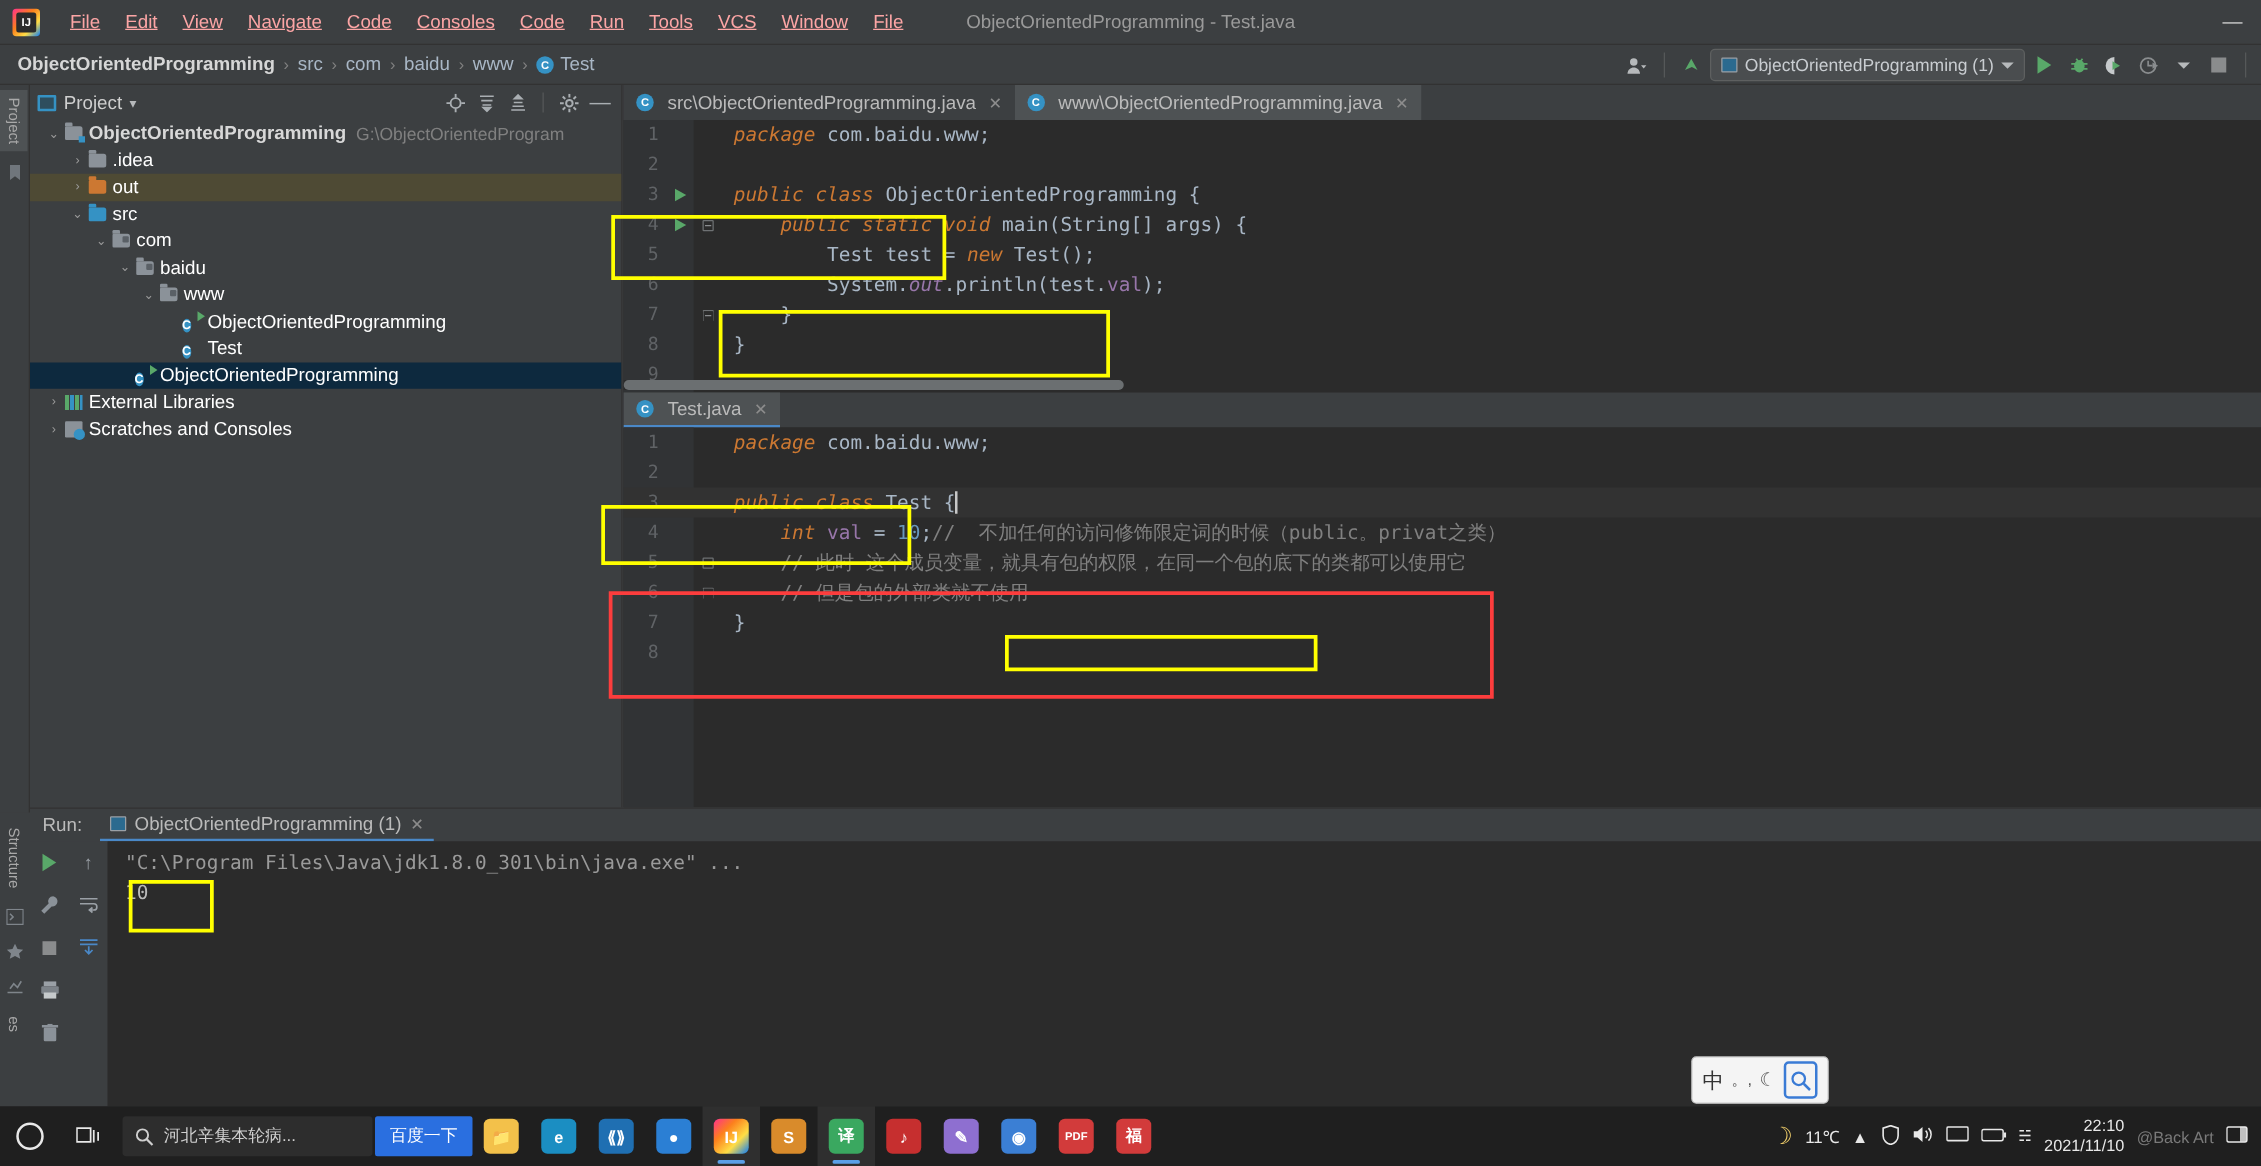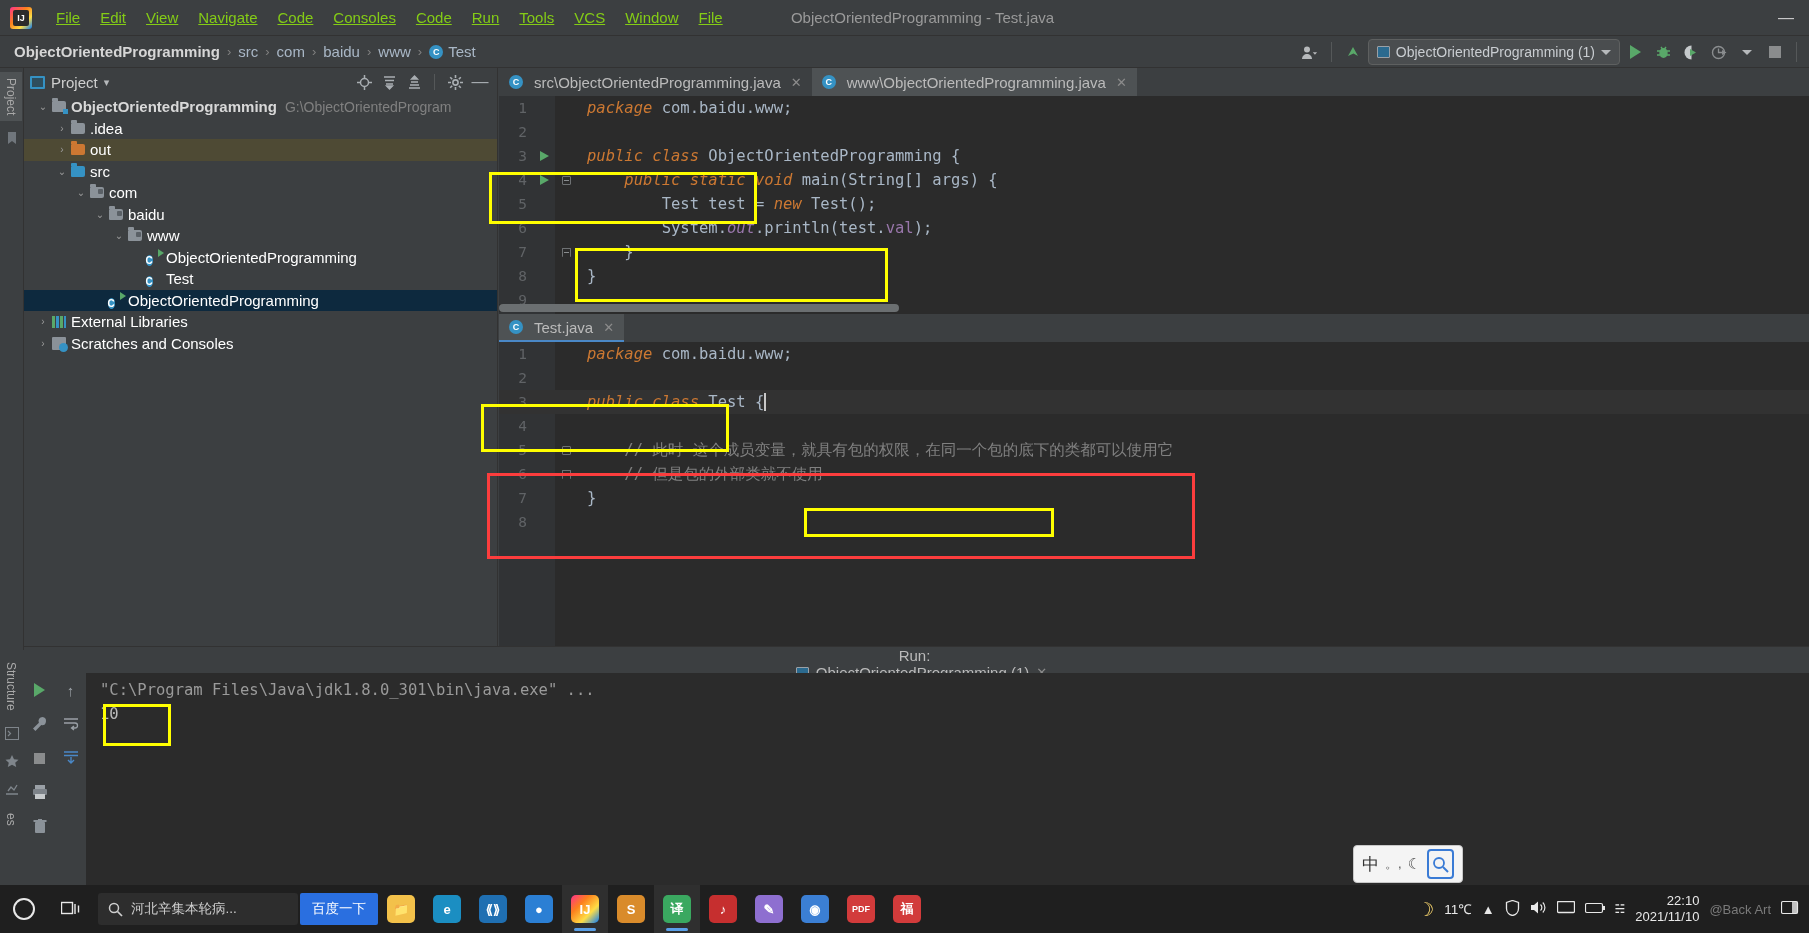--- a/index.html
+++ b/index.html
@@ -11,24 +11,24 @@
   
   .titlebar { height:36px; background:#3c3f41; display:flex; align-items:center;
               border-bottom:1px solid #323232; position:relative; }
   .ij-logo { width:22px; height:22px; margin-left:10px; margin-right:8px; border-radius:3px;
              background:linear-gradient(135deg,#ff318c 0%,#fc801d 40%,#ffdd45 70%,#087cfa 100%);
              position:relative; }
   .ij-logo::after { content:"IJ"; position:absolute; inset:3px; background:#2b2b2b; color:#fff;
              font-size:9px; font-weight:bold; display:flex; align-items:center; justify-content:center;
              border-radius:2px; }
   .menubar { display:flex; align-items:center; gap:0px; margin-left:6px; }
-  .menu-item { padding:4px 10px; font-size:15px; color:#84cc16; cursor:default; white-space:nowrap; }
+  .menu-item { padding:4px 10px; font-size:15px; color:#fca5a5; cursor:default; white-space:nowrap; }
   .menu-item .u { text-decoration:underline; }
   .win-title { position:absolute; left:50%; transform:translateX(-50%); font-size:15px; color:#9a9a9a;
-               white-space:nowrap;margin-left:18px; }
+               white-space:nowrap; }
   .win-ctrl { position:absolute; right:0; top:0; height:36px; display:flex; align-items:center; }
   .win-ctrl span { width:46px; text-align:center; color:#cccccc; font-size:16px; cursor:default; }
 
   
   .navbar { height:32px; background:#3c3f41; display:flex; align-items:center;
             border-bottom:1px solid #323232; padding-left:14px; position:relative; }
   .crumbs { display:flex; align-items:center; font-size:15px; }
   .crumb { color:#a9b7c6; white-space:nowrap; }
   .crumb.root { font-weight:bold; color:#d6d6d6; }
   .crumb-sep { margin:0 7px; color:#808080; font-size:13px; }
@@ -124,21 +124,21 @@
   .linehl { position:absolute; left:0; right:0; height:24px; background:#323232; }
 
   
   .annot { position:absolute; pointer-events:none; }
   .box-y { border:3px solid #ffff00; }
   .box-r { border:3px solid #fc3d3d; }
 
   
   .runpanel { position:absolute; left:24px; top:646px; right:0; height:239px; background:#3c3f41;
               border-top:1px solid #323232; }
-  .run-head { height:26px; display:flex; align-items:center; padding-left:10px; gap:0;flex-direction:column; }
+  .run-head { height:26px; display:flex; align-items:center; padding-left:10px; gap:0; }
   .run-lab { color:#bbbbbb; font-size:15px; margin-right:14px; }
   .run-tab { height:26px; display:flex; align-items:center; gap:7px; padding:0 8px; font-size:15px;
              color:#bbbbbb; border-bottom:2px solid #4a88c7; }
   .run-tab-ic { width:13px;height:12px;border:1px solid #9aa0a6;background:#2b6a8f;border-radius:1px; }
   .console { position:absolute; left:62px; right:0; top:26px; bottom:0; background:#2b2b2b;
              font-family:"DejaVu Sans Mono", monospace; font-size:15.5px; color:#bbbbbb; padding:8px 0 0 14px; }
   .cons-line { height:24px; white-space:pre; }
   .cons-line.cmd { color:#9a9a9a; }
   .run-side { position:absolute; left:0; top:26px; width:62px; bottom:0; background:#3c3f41;
               display:flex; }
@@ -459,21 +459,21 @@
       </div>
     </div>
 
     <div class="editor2" style="top:274px;">
       <div class="gutter-col"></div>
       <div class="linehl" style="top:48px;"></div>
       <div class="code" id="code-bottom">
           <div class="cline"><span class="lnum">1</span><span class="gmark"></span><span class="gmark"></span><span class="ctext"><span class="kw">package</span> com.baidu.www;</span></div>
           <div class="cline"><span class="lnum">2</span><span class="gmark"></span><span class="gmark"></span><span class="ctext">&nbsp;</span></div>
           <div class="cline"><span class="lnum">3</span><span class="gmark"></span><span class="gmark"></span><span class="ctext"><span class="kw">public</span> <span class="kw">class</span> Test {<span class="caret-blk"></span></span></div>
-          <div class="cline"><span class="lnum">4</span><span class="gmark"></span><span class="gmark"></span></div>
+          <div class="cline"><span class="lnum">4</span><span class="gmark"></span><span class="gmark"></span><span class="ctext">    <span class="kw">int</span> <span class="fld">val</span> = <span class="num">10</span>;<span class="cmt">//  不加任何的访问修饰限定词的时候（public。privat之类）</span></span></div>
           <div class="cline"><span class="lnum">5</span><span class="gmark"></span><span class="gmark"><span class="foldm"></span></span><span class="ctext">    <span class="cmt">// 此时 这个成员变量，就具有包的权限，在同一个包的底下的类都可以使用它</span></span></div>
           <div class="cline"><span class="lnum">6</span><span class="gmark"></span><span class="gmark"><span class="foldm" style="border-bottom:none;"></span></span><span class="ctext">    <span class="cmt">// 但是包的外部类就不使用</span></span></div>
           <div class="cline"><span class="lnum">7</span><span class="gmark"></span><span class="gmark"></span><span class="ctext">}</span></div>
           <div class="cline"><span class="lnum">8</span><span class="gmark"></span><span class="gmark"></span><span class="ctext">&nbsp;</span></div>
         </div>
     </div>
 
     <div class="annot box-y" style="left:-10px; top:104px; width:268px; height:52px;"></div>
     <div class="annot box-y" style="left:76px; top:180px; width:313px; height:54px;"></div>
     <div class="annot box-y" style="left:-18px; top:336px; width:248px; height:48px;"></div>

